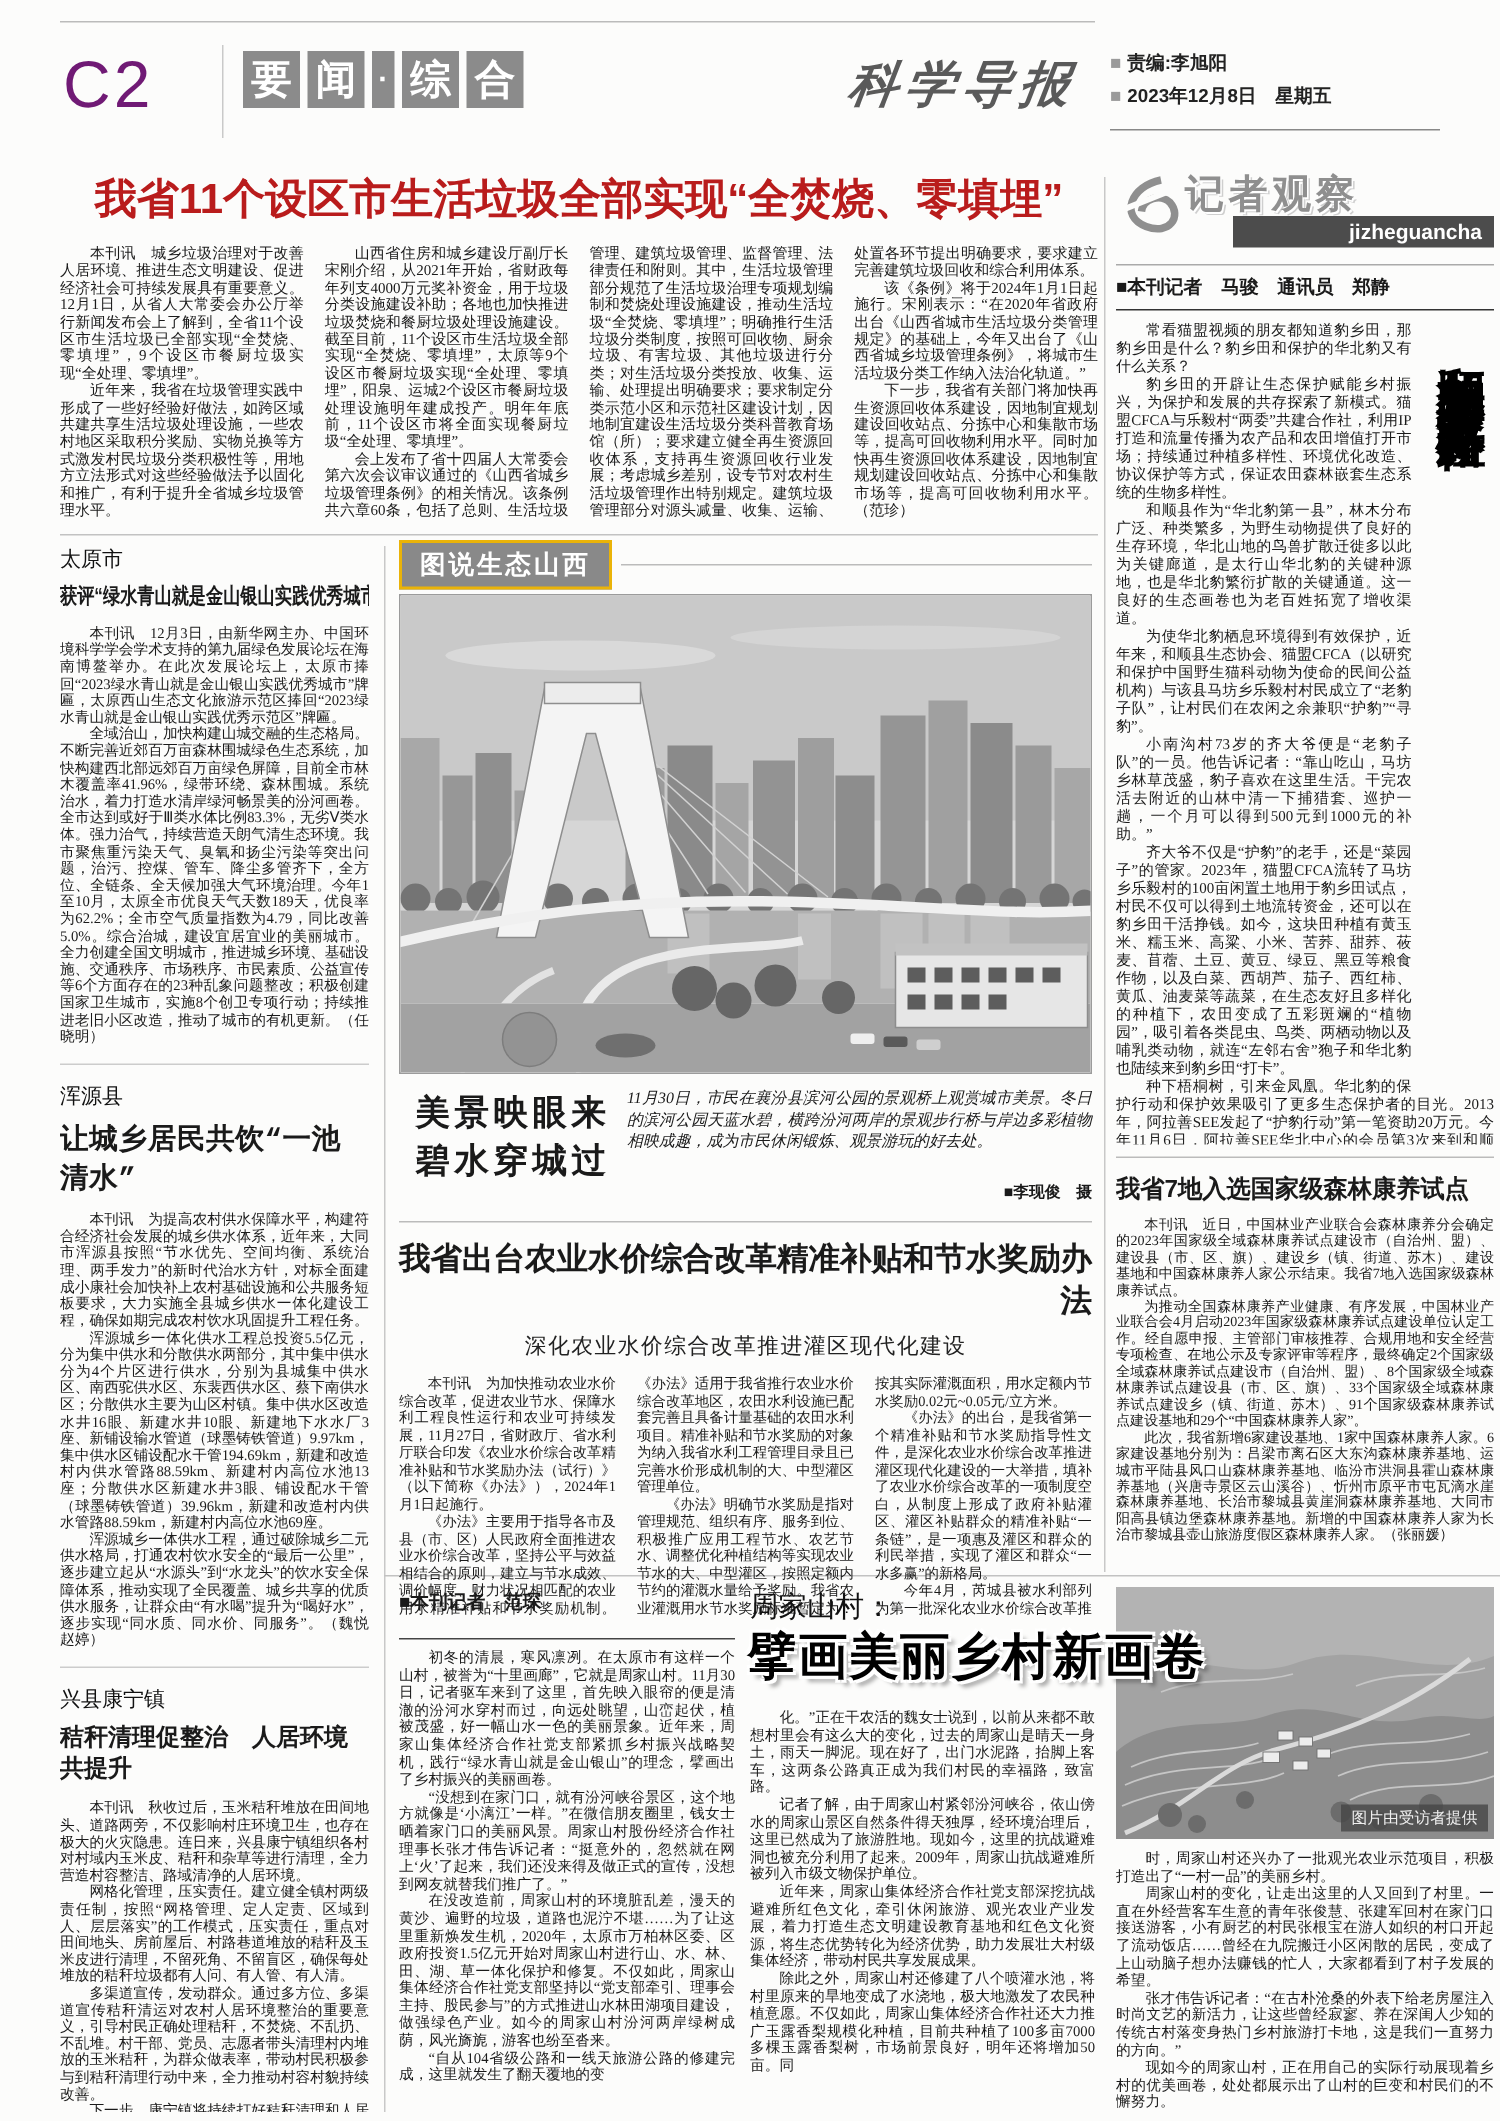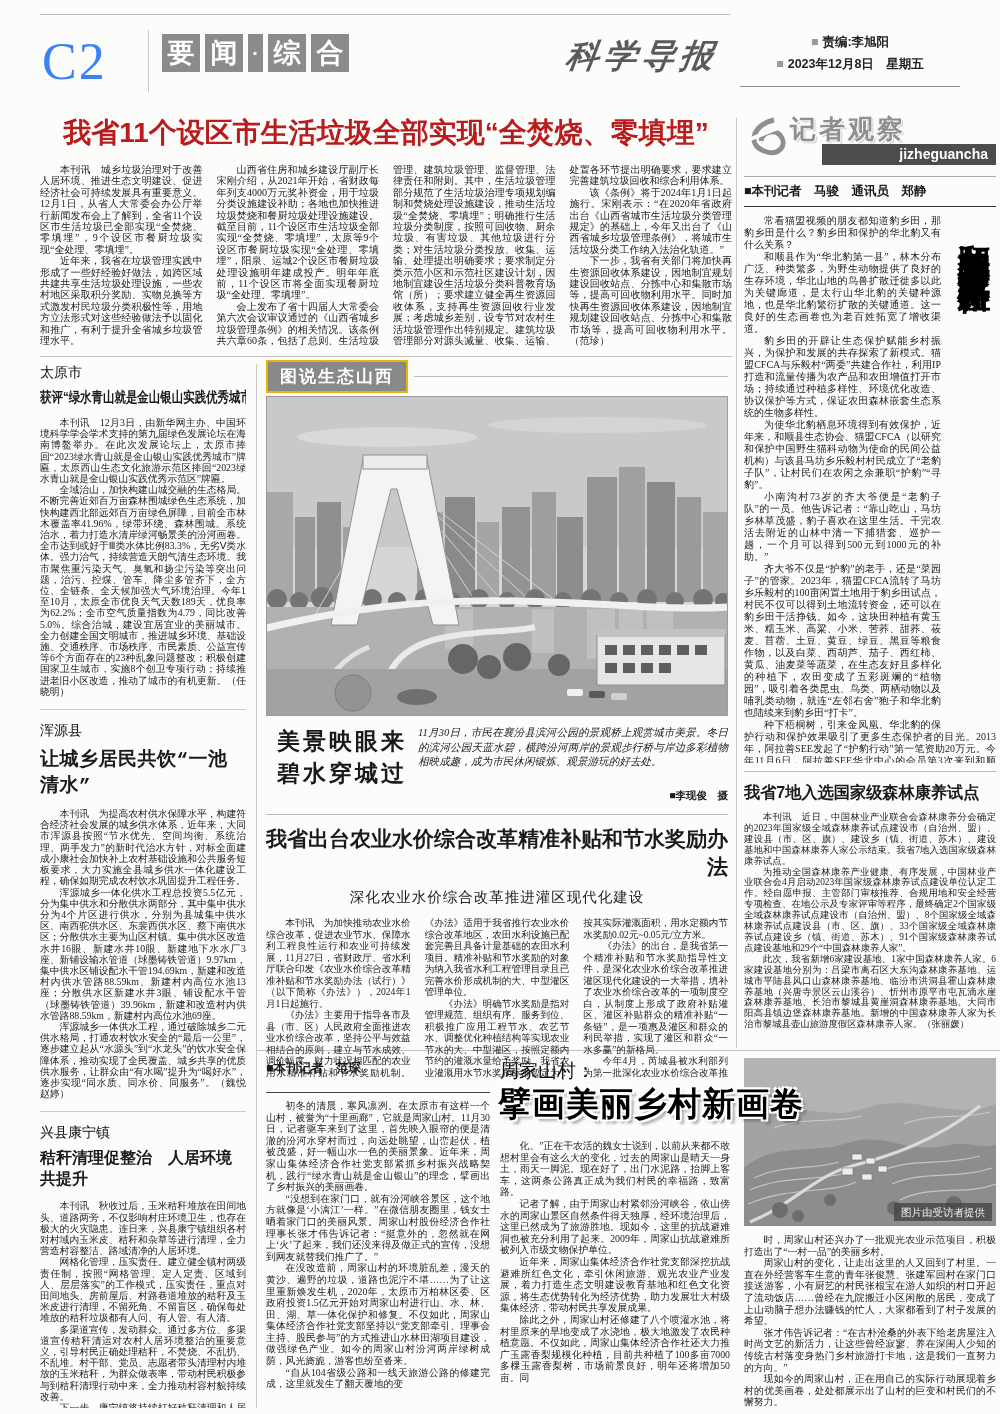--- a/index.html
+++ b/index.html
@@ -1,31 +1,31 @@
 <!DOCTYPE html>
 <html><head>
 <meta charset="utf-8">
 <style>
   html,body{margin:0;padding:0;background:#e9e9e7;}
   #page{position:relative;width:1000px;height:1414px;margin:0 auto;background:#fcfcfb;
         font-family:"Liberation Serif",serif;color:#1a1a1a;overflow:hidden;}
   
   .hdr{position:absolute;left:40px;top:26px;width:920px;height:78px;}
   .hdr-topline{position:absolute;left:0;top:-12px;width:690px;border-top:1px solid #bbb;}
-  .edition{position:absolute;left:2px;top:6px;font-size:52px;font-family:Liberation Serif, serif;
-           letter-spacing:2px;color:#3b82f6;}
+  .edition{position:absolute;left:2px;top:6px;font-size:44px;font-family:Liberation Sans, sans-serif;
+           letter-spacing:2px;color:#701a75;}
   .hdr-div{position:absolute;left:108px;top:4px;width:1px;height:62px;background:#c9c9c9;}
   .secbadge{position:absolute;left:122px;top:8px;display:flex;gap:5px;}
   .sq{width:38px;height:38px;background:#8b8b8b;color:#fff;font-family:"Liberation Sans",sans-serif;
       font-weight:bold;font-size:27px;line-height:38px;text-align:center;}
   .sq.dot{width:15px;font-size:20px;}
   .masthead{position:absolute;right:242px;top:8px;font-size:33px;color:#5a5a5a;font-weight:bold;
             font-style:italic;letter-spacing:5px;transform:skewX(-8deg);font-family:"Liberation Serif",serif;}
   .pubinfo{position:absolute;right:0;top:8px;width:220px;font-family:"Liberation Sans",sans-serif;
-           font-size:12.5px;font-weight:bold;color:#222;border-bottom:1px solid #888;padding-bottom:8px;text-align:center;}
+           font-size:12.5px;font-weight:bold;color:#222;border-bottom:1px solid #888;padding-bottom:8px;}
   .pubinfo div{margin-bottom:5px;}
   .pubinfo .bullet{color:#9a9a9a;margin-right:4px;}
   
   .lead-hl{position:absolute;left:40px;top:114px;width:692px;text-align:center;
            font-family:"Liberation Sans",sans-serif;font-weight:900;font-size:28px;color:#b91c1c;letter-spacing:0;}
   .lead-body{position:absolute;left:40px;top:164px;width:692px;height:190px;overflow:hidden;
              column-count:4;column-gap:14px;}
   p{margin:0;text-indent:2em;text-align:justify;}
   .bt{font-size:10px;line-height:11.6px;}
   .lead-body p{font-size:10px;line-height:11.4px;}
@@ -305,22 +305,22 @@
         <line x1="4" y1="26" x2="44" y2="10" stroke="#fcfcfb" stroke-width="4"></line>
       </svg>
       <div class="glogo-cn">记者观察</div>
       <div class="glogo-bar">jizheguancha</div>
     </div>
     <div class="gbyline">■本刊记者　马骏　通讯员　郑静</div>
     <div class="garticle">
       <div class="vhead">和顺豹乡田有了生态致富新路径</div>
       <div>
           <p>常看猫盟视频的朋友都知道豹乡田，那豹乡田是什么？豹乡田和保护的华北豹又有什么关系？</p>
+          <p>豹乡田的开辟让生态保护赋能乡村振兴，为保护和发展的共存探索了新模式。猫盟CFCA与乐毅村“两委”共建合作社，利用IP打造和流量传播为农产品和农田增值打开市场；持续通过种植多样性、环境优化改造、协议保护等方式，保证农田森林嵌套生态系统的生物多样性。</p>
           <p>和顺县作为“华北豹第一县”，林木分布广泛、种类繁多，为野生动物提供了良好的生存环境，华北山地的鸟兽扩散迁徙多以此为关键廊道，是太行山华北豹的关键种源地，也是华北豹繁衍扩散的关键通道。这一良好的生态画卷也为老百姓拓宽了增收渠道。</p>
-          <p>豹乡田的开辟让生态保护赋能乡村振兴，为保护和发展的共存探索了新模式。猫盟CFCA与乐毅村“两委”共建合作社，利用IP打造和流量传播为农产品和农田增值打开市场；持续通过种植多样性、环境优化改造、协议保护等方式，保证农田森林嵌套生态系统的生物多样性。</p>
           <p>为使华北豹栖息环境得到有效保护，近年来，和顺县生态协会、猫盟CFCA（以研究和保护中国野生猫科动物为使命的民间公益机构）与该县马坊乡乐毅村村民成立了“老豹子队”，让村民们在农闲之余兼职“护豹”“寻豹”。</p>
           <p>小南沟村73岁的齐大爷便是“老豹子队”的一员。他告诉记者：“靠山吃山，马坊乡林草茂盛，豹子喜欢在这里生活。干完农活去附近的山林中清一下捕猎套、巡护一趟，一个月可以得到500元到1000元的补助。”</p>
           <p>齐大爷不仅是“护豹”的老手，还是“菜园子”的管家。2023年，猫盟CFCA流转了马坊乡乐毅村的100亩闲置土地用于豹乡田试点，村民不仅可以得到土地流转资金，还可以在豹乡田干活挣钱。如今，这块田种植有黄玉米、糯玉米、高粱、小米、苦荞、甜荞、莜麦、苜蓿、土豆、黄豆、绿豆、黑豆等粮食作物，以及白菜、西胡芦、茄子、西红柿、黄瓜、油麦菜等蔬菜，在生态友好且多样化的种植下，农田变成了五彩斑斓的“植物园”，吸引着各类昆虫、鸟类、两栖动物以及哺乳类动物，就连“左邻右舍”狍子和华北豹也陆续来到豹乡田“打卡”。</p>
           <p>种下梧桐树，引来金凤凰。华北豹的保护行动和保护效果吸引了更多生态保护者的目光。2013年，阿拉善SEE发起了“护豹行动”第一笔资助20万元。今年11月6日，阿拉善SEE华北中心的会员第3次来到和顺县，他们希望把“和顺的华北豹保护与社区发展的共存”作为国家级品牌项目，并提供宣传支持，将“和顺县生态经典案例”在全球范围内宣传，增加和顺县的知名度和品牌影响力；其次提供资金支持，使和顺县的保护与发展获得更多的资金与资源支持，为村民增收提供更多途径。</p>
         </div>
     </div>
     <div class="g-hr"></div>
     <div>
       <div class="forest-hl">我省7地入选国家级森林康养试点</div>
       <div class="forest-body">

